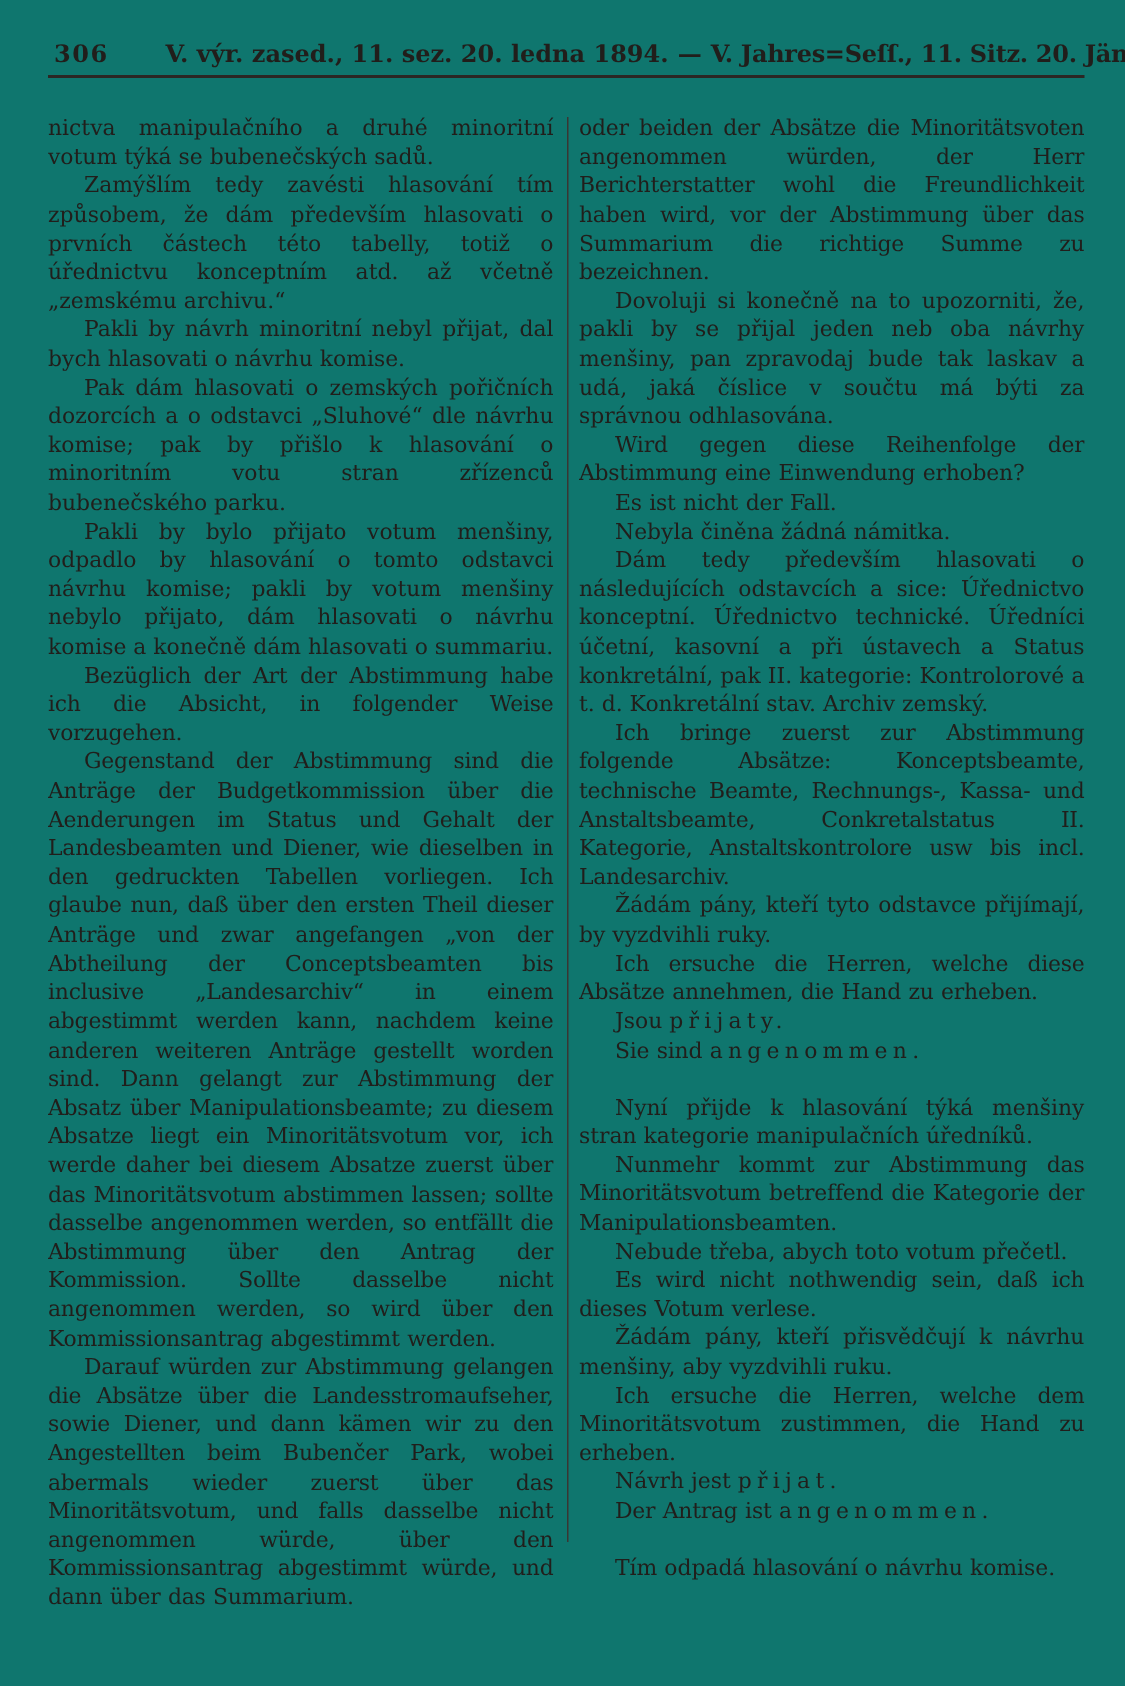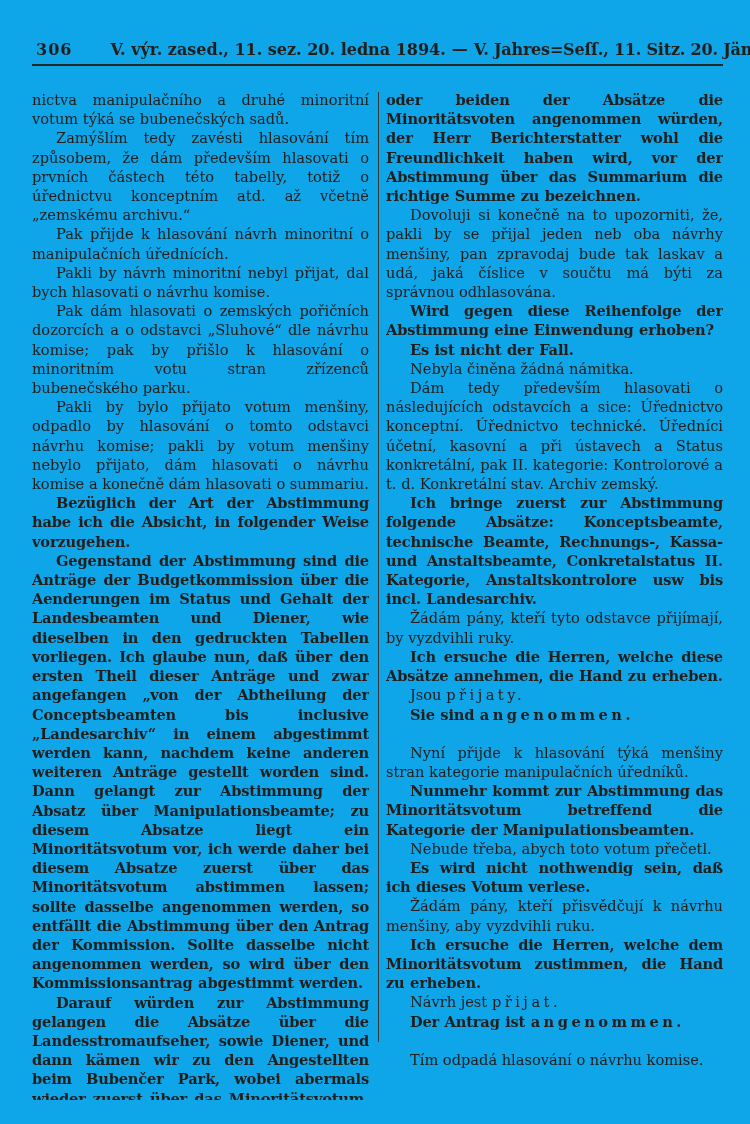--- a/index.html
+++ b/index.html
@@ -4,26 +4,26 @@
 <style>
   html, body {
     margin: 0;
     padding: 0;
     background: #f7f5f1;
   }
   .page {
     position: relative;
     width: 750px;
     height: 1124px;
-    background: #0ea5e9;
+    background: #0f766e;
     color: #211e1b;
     font-family: "DejaVu Serif", "Liberation Serif", serif;
     overflow: hidden;
     box-sizing: border-box;
-    padding: 40px 27px 0 32px;
+    padding: 26px 27px 0 32px;
   }
   .header {
     display: flex;
     align-items: baseline;
     font-size: 16px;
     font-weight: 700;
     white-space: nowrap;
     padding: 0 2px 5px 4px;
   }
   .page-num {
@@ -64,21 +64,21 @@
     width: 1px;
     background: #3a3633;
     margin: 2px 7px 58px 9px;
   }
   .col p {
     margin: 0;
   }
   .col p.indent { text-indent: 24px; }
   .col p.gap { margin-top: 19px; }
   .col p.fraktur {
-    font-weight: 700;
+    font-weight: 400;
     letter-spacing: -0.15px;
     word-spacing: 0.5px;
   }
   .spaced {
     letter-spacing: 3.5px;
   }
 </style>
 </head>
 <body>
 
@@ -89,21 +89,20 @@
       <span>V. výr. zased., 11. sez. 20. ledna 1894.</span>
       <span class="header-sep">—</span>
       <span class="fraktur">V. Jahres=Seſſ., 11. Sitz. 20. Jänner 1894.</span>
     </span>
   </div>
   <div class="header-rule"></div>
   <div class="columns">
     <div class="col" id="col-left">
         <p>nictva manipulačního a druhé minoritní votum týká se bubenečských sadů.</p>
         <p class="indent">Zamýšlím tedy zavésti hlasování tím způsobem, že dám především hlasovati o prvních částech této tabelly, totiž o úřednictvu konceptním atd. až včetně „zemskému archivu.“</p>
-        <p class="indent">Pak přijde k hlasování návrh minoritní o manipulačních úřednících.</p>
         <p class="indent">Pakli by návrh minoritní nebyl přijat, dal bych hlasovati o návrhu komise.</p>
         <p class="indent">Pak dám hlasovati o zemských pořičních dozorcích a o odstavci „Sluhové“ dle návrhu komise; pak by přišlo k hlasování o minoritním votu stran zřízenců bubenečského parku.</p>
         <p class="indent">Pakli by bylo přijato votum menšiny, odpadlo by hlasování o tomto odstavci návrhu komise; pakli by votum menšiny nebylo přijato, dám hlasovati o návrhu komise a konečně dám hlasovati o summariu.</p>
         <p class="fraktur indent">Bezüglich der Art der Abstimmung habe ich die Absicht, in folgender Weise vorzugehen.</p>
         <p class="fraktur indent">Gegenstand der Abstimmung sind die Anträge der Budgetkommission über die Aenderungen im Status und Gehalt der Landesbeamten und Diener, wie dieselben in den gedruckten Tabellen vorliegen. Ich glaube nun, daß über den ersten Theil dieser Anträge und zwar angefangen „von der Abtheilung der Conceptsbeamten bis inclusive „Landesarchiv“ in einem abgestimmt werden kann, nachdem keine anderen weiteren Anträge gestellt worden sind. Dann gelangt zur Abstimmung der Absatz über Manipulationsbeamte; zu diesem Absatze liegt ein Minoritätsvotum vor, ich werde daher bei diesem Absatze zuerst über das Minoritätsvotum abstimmen lassen; sollte dasselbe angenommen werden, so entfällt die Abstimmung über den Antrag der Kommission. Sollte dasselbe nicht angenommen werden, so wird über den Kommissionsantrag abgestimmt werden.</p>
         <p class="fraktur indent">Darauf würden zur Abstimmung gelangen die Absätze über die Landesstromaufseher, sowie Diener, und dann kämen wir zu den Angestellten beim Bubenčer Park, wobei abermals wieder zuerst über das Minoritätsvotum, und falls dasselbe nicht angenommen würde, über den Kommissionsantrag abgestimmt würde, und dann über das Summarium.</p>
       </div>
     <div class="col-divider"></div>
     <div class="col" id="col-right">
         <p class="fraktur">oder beiden der Absätze die Minoritätsvoten angenommen würden, der Herr Berichterstatter wohl die Freundlichkeit haben wird, vor der Abstimmung über das Summarium die richtige Summe zu bezeichnen.</p>

